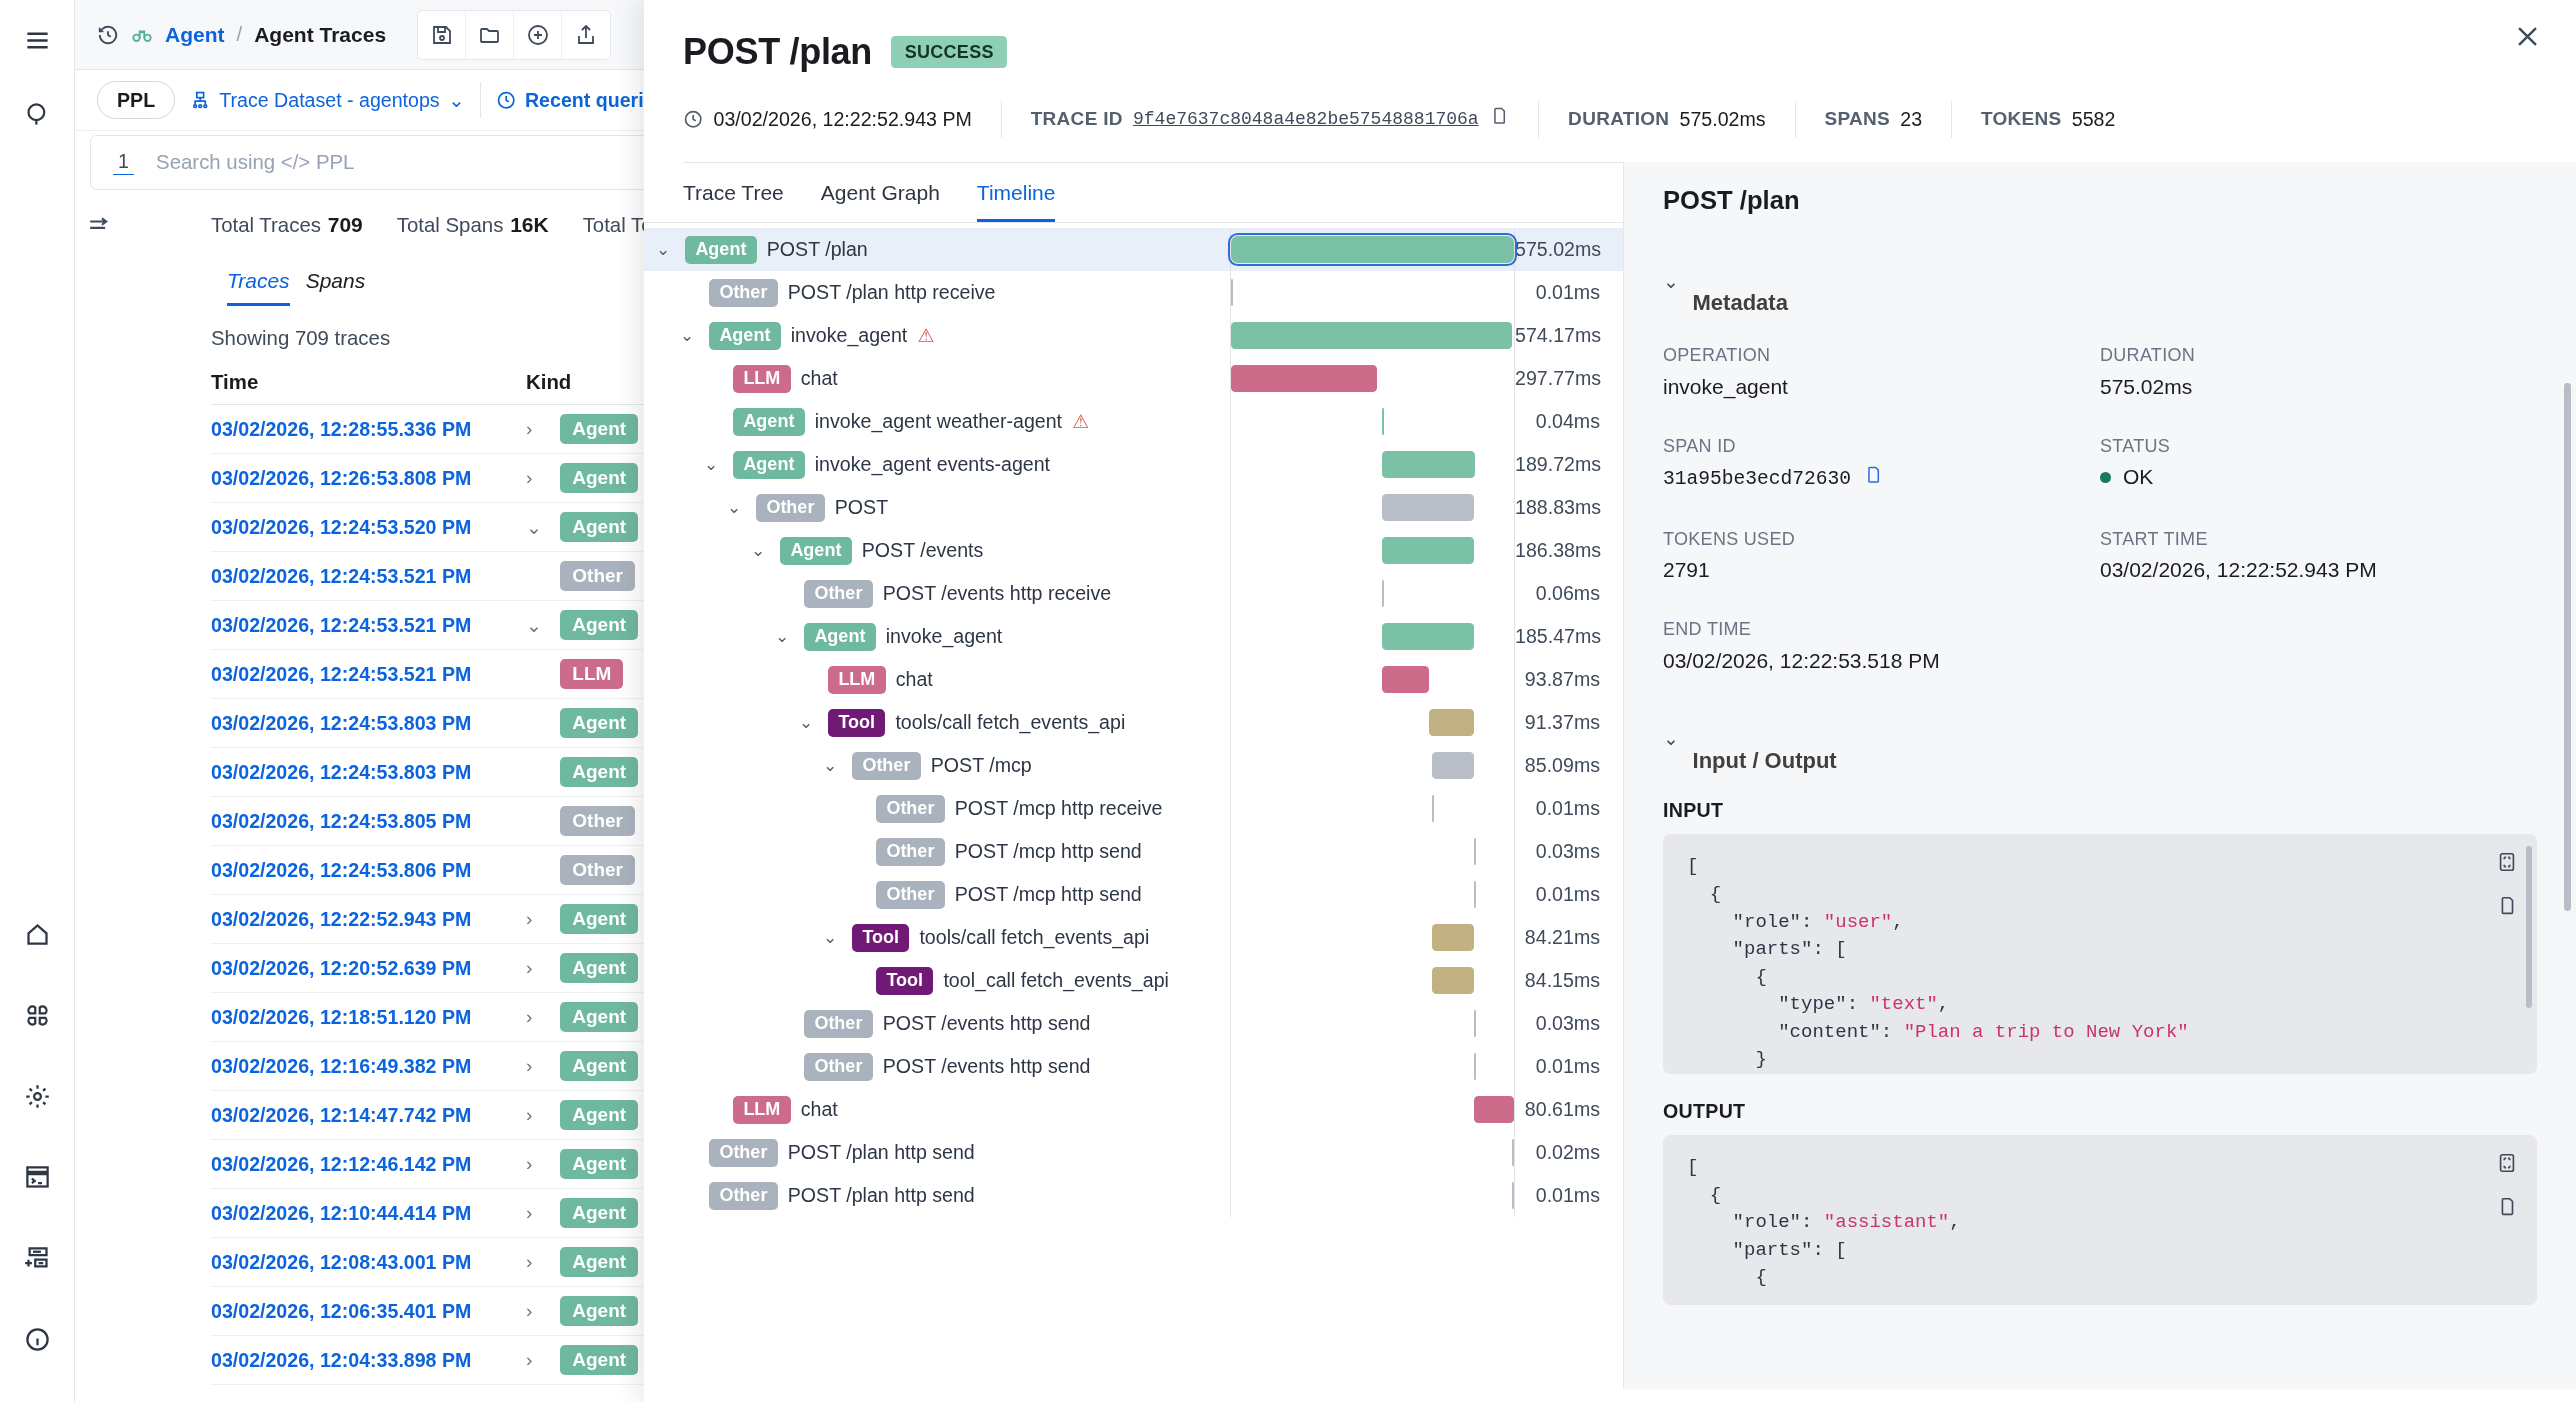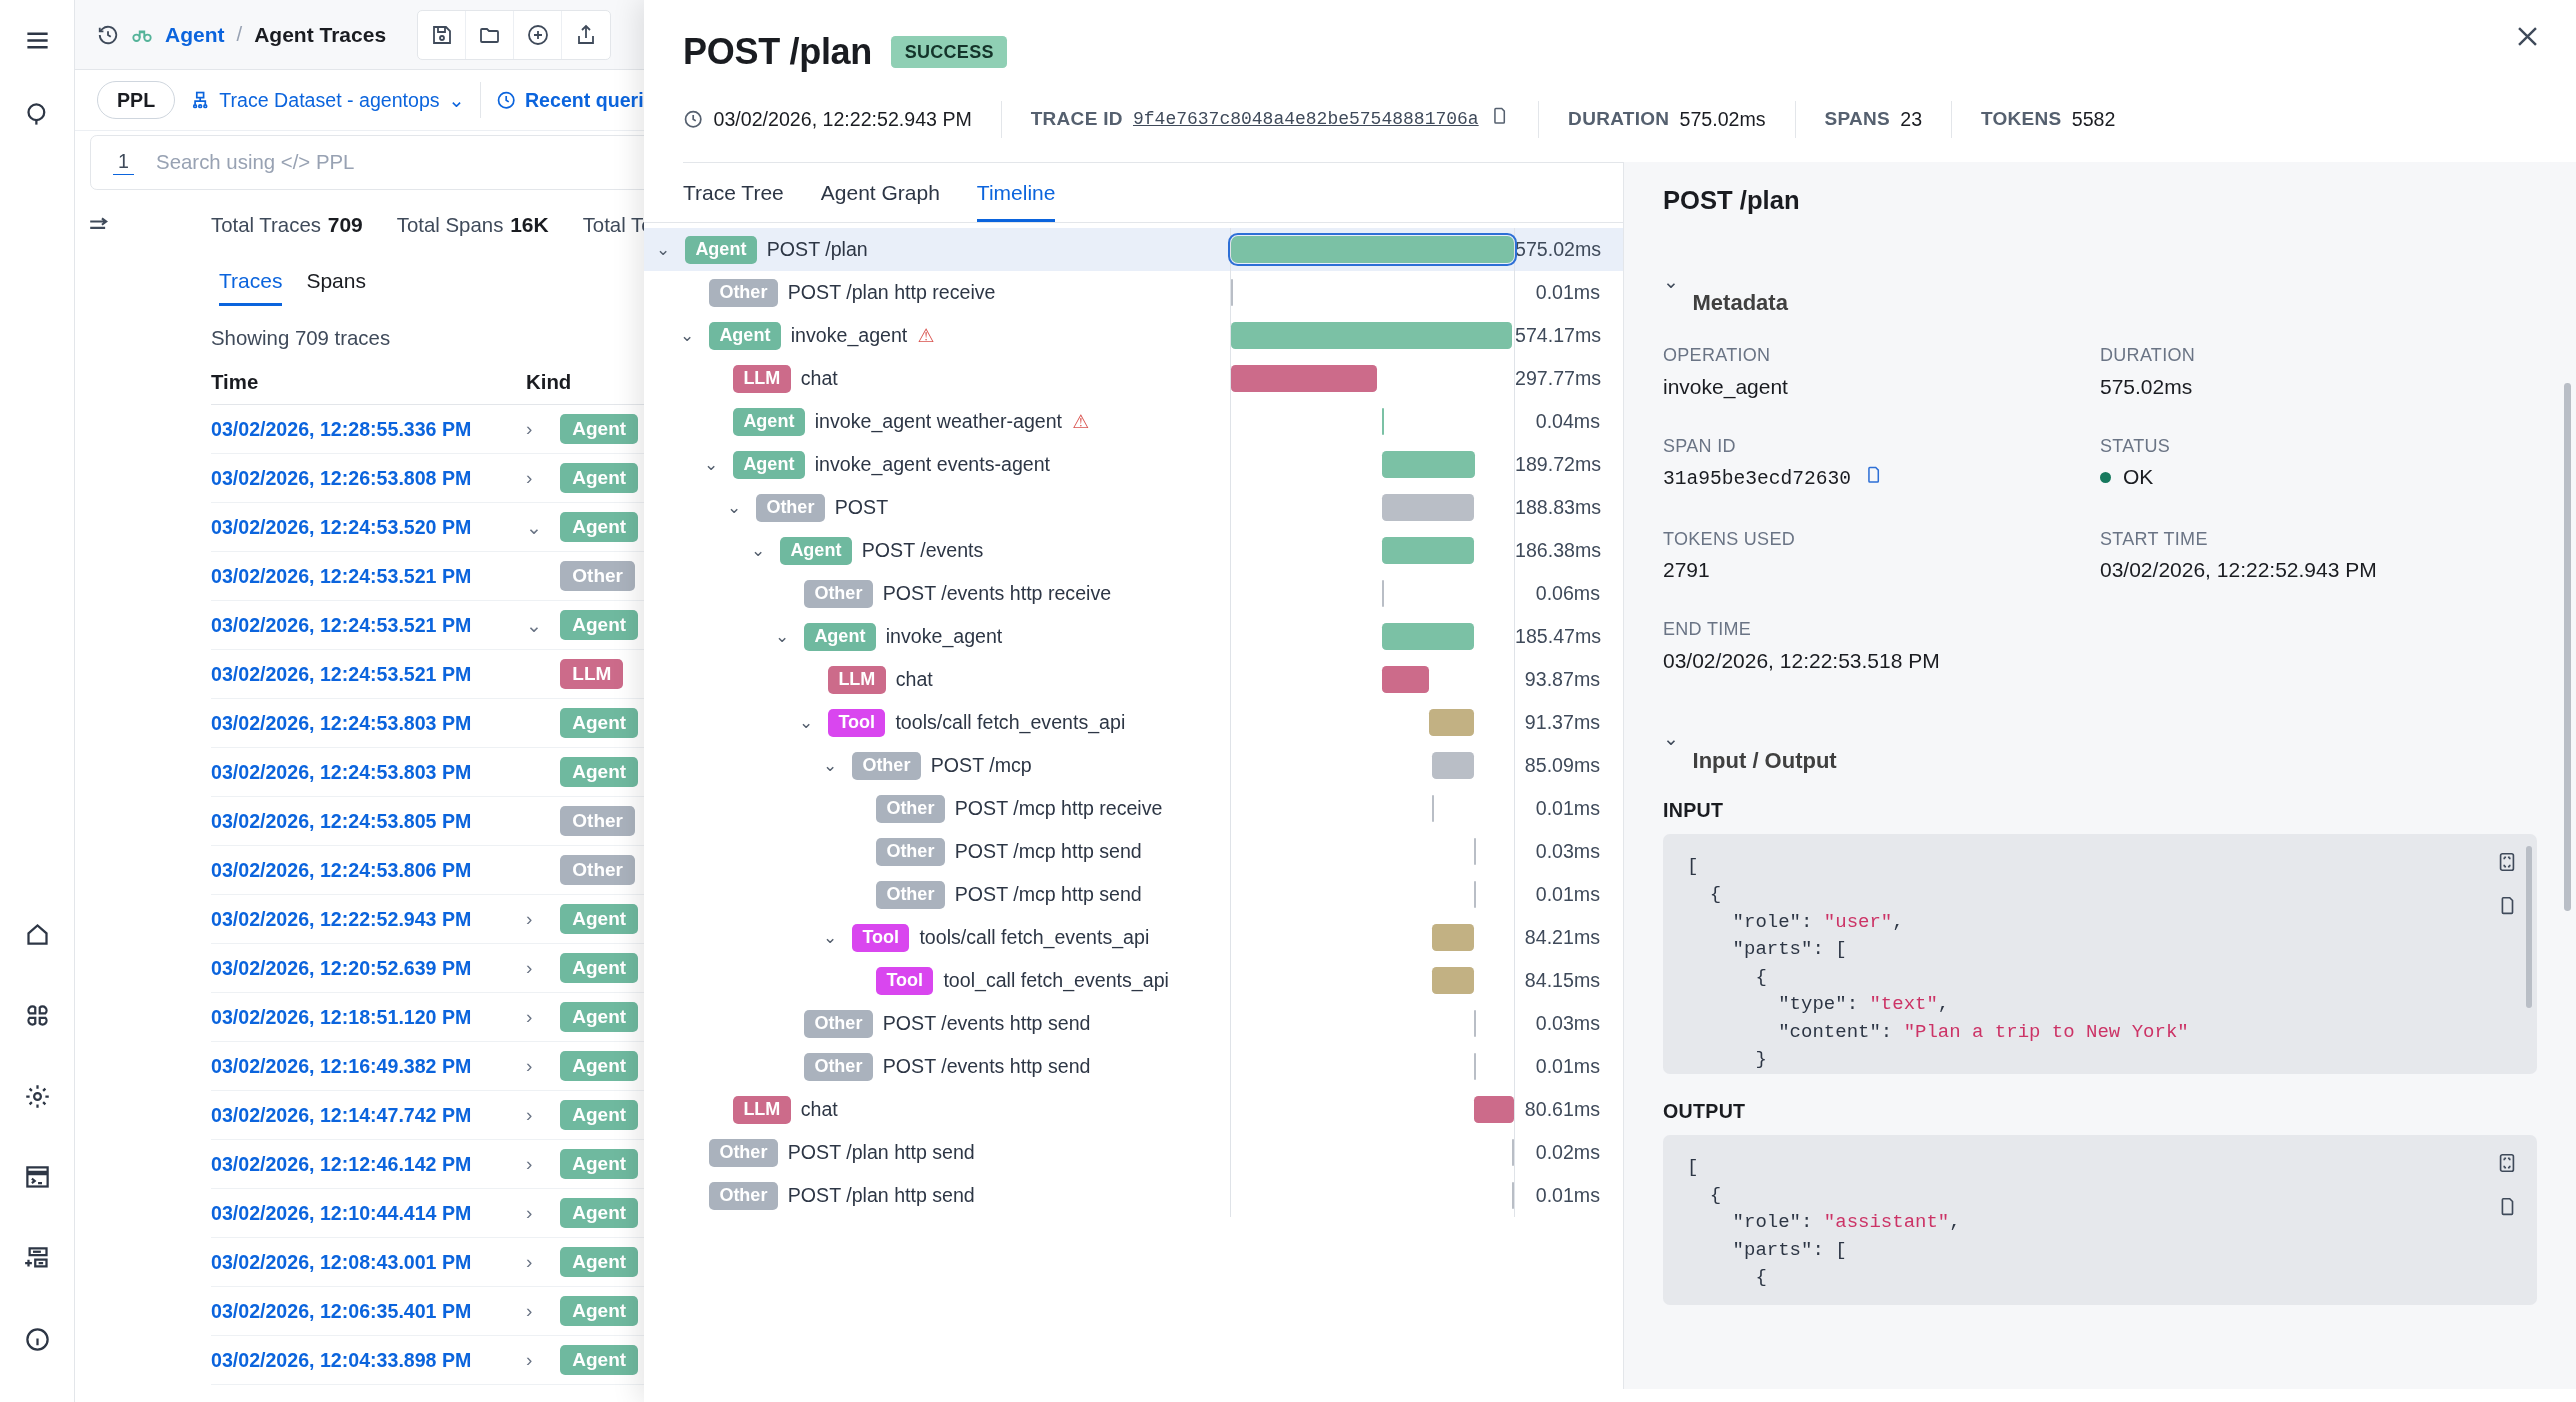--- a/index.html
+++ b/index.html
@@ -64,21 +64,21 @@
   .ph { color:#98a2b3; font-size:20.4px; }
 
   .content-left { position:absolute; left:75px; top:201px; right:0; bottom:0; background:#fff; }
   .collapse-ico { position:absolute; left:12px; top:12px; color:#3f4a5a; }
   .collapse-ico svg { width:25.6px; height:25.6px; }
 
   .stats { position:absolute; left:136px; top:12px; display:flex; gap:34px; align-items:center; }
   .stat { font-size:20.4px; color:#3f4a5a; }
   .stat b { color:#1a1c21; font-size:21px; margin-left:6.8px; }
 
-  .tabs-left { position:absolute; left:144px; top:68px; display:flex; gap:24px; }
+  .tabs-left { position:absolute; left:152px; top:68px; display:flex; gap:16px;font-style:italic; }
   .tab-l { font-size:21px; color:#1a1c21; padding-bottom:10.2px; }
   .tab-l.active { color:#0b64dd; border-bottom:3.4px solid #0b64dd; }
 
   .showing { position:absolute; left:136px; top:126px; font-size:20.4px; color:#3f4a5a; }
 
   .ttable { position:absolute; left:136px; top:170px; right:0; }
   .thead { display:flex; padding-bottom:10.2px; border-bottom:0.9px solid #e3e6ea; }
   .th { font-size:20.4px; font-weight:700; color:#1a1c21; }
   .th.time { width:315px; }
   .trow { display:flex; align-items:center; height:49px; border-bottom:0.9px solid #eef1f4; }
@@ -129,21 +129,21 @@
   .tl-rows { position:relative; flex:1; overflow:hidden; padding-top:5.1px; }
   .tl-row { position:relative; display:flex; align-items:center; height:43px; }
   .tl-row.sel { background:#e9eff9; }
   .tl-label { display:flex; align-items:center; gap:10.2px; width:586px; padding-left:12px; }
   .tl-chev { width:19px; color:#55606f; font-size:17px; flex:none; }
   .badge { display:inline-block; padding:3.4px 10.2px; border-radius:5.1px; color:#fff;
            font-size:18px; font-weight:700; flex:none; }
   .b-agent { background:#6fb99f; }
   .b-other { background:#aab2bd; }
   .b-llm   { background:#cc6b8a; }
-  .b-tool  { background:#d946ef;text-align:right; }
+  .b-tool  { background:#701a75;text-align:right; }
   .tl-name { font-size:19.6px; color:#2d3645; white-space:nowrap; }
   .warn { color:#d9534f; font-size:19px; }
 
   .tl-track { position:relative; width:285px; height:43px; flex:none;
               border-left:0.9px solid #dfe3e8; border-right:0.9px solid #dfe3e8; }
   .bar { position:absolute; top:7.7px; height:27px; border-radius:4.3px; }
   .bar.tiny { border-radius:1.7px; }
   .bar.selbar { outline:2.6px solid #2d6fd6; outline-offset:1.7px; border-radius:6.8px; }
   .g { background:#7bc1a5; }
   .r { background:#cc6b8a; }

